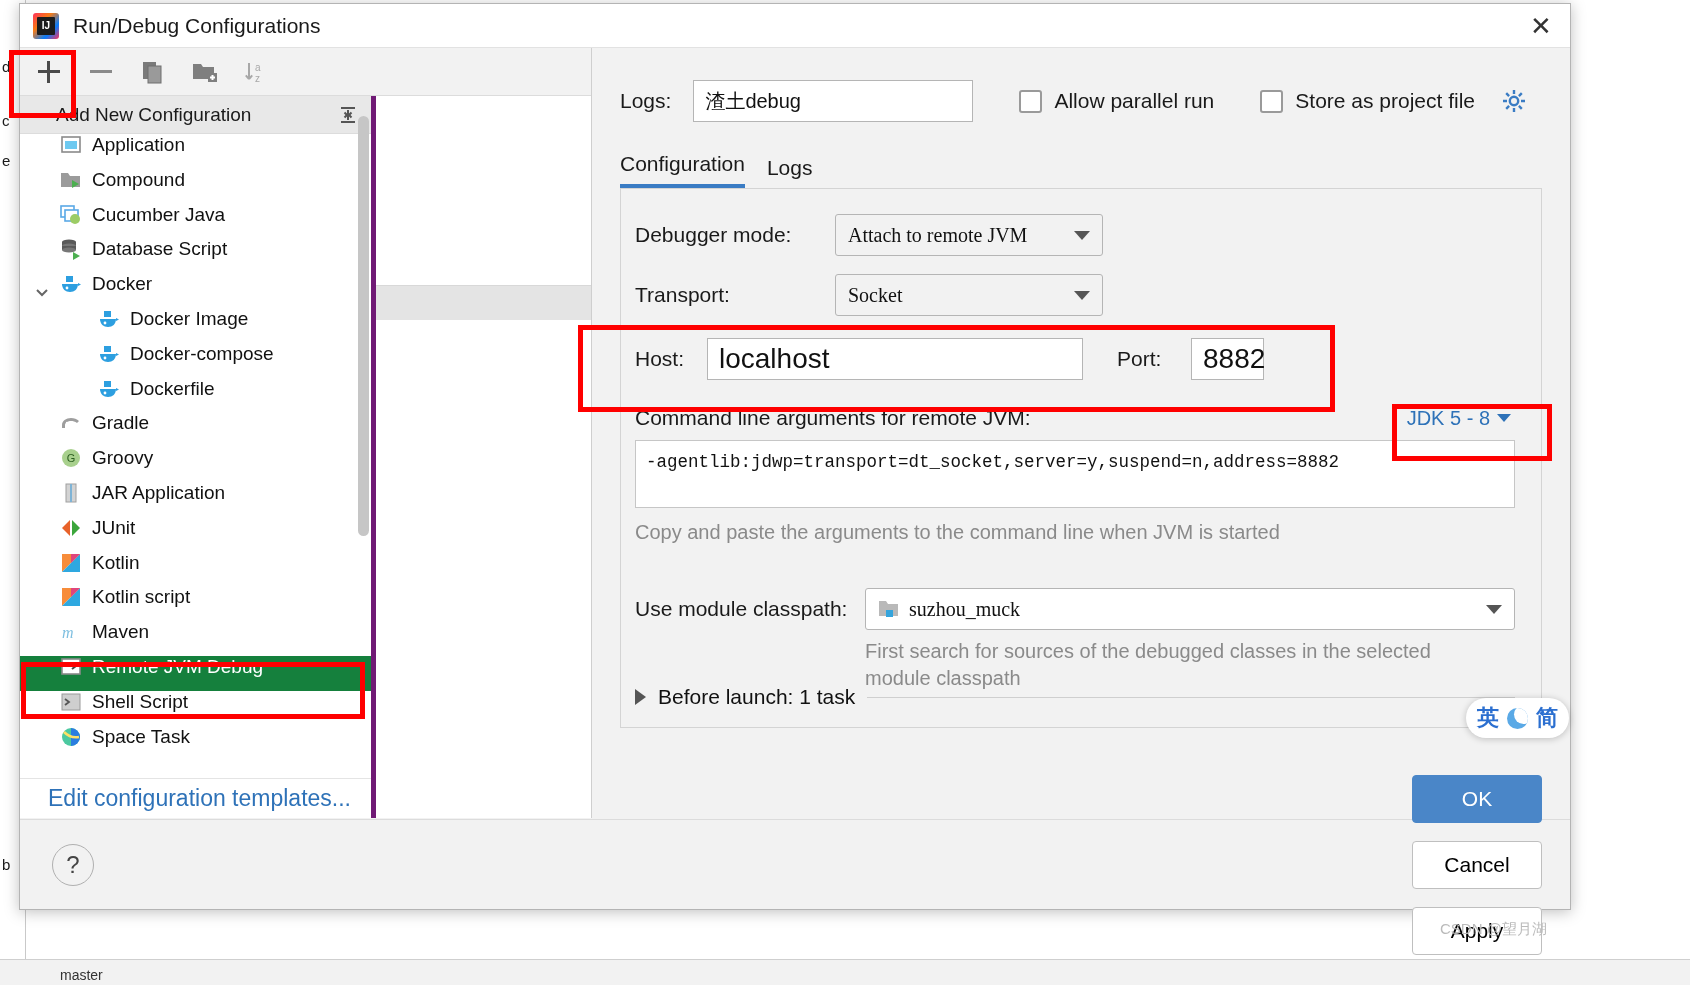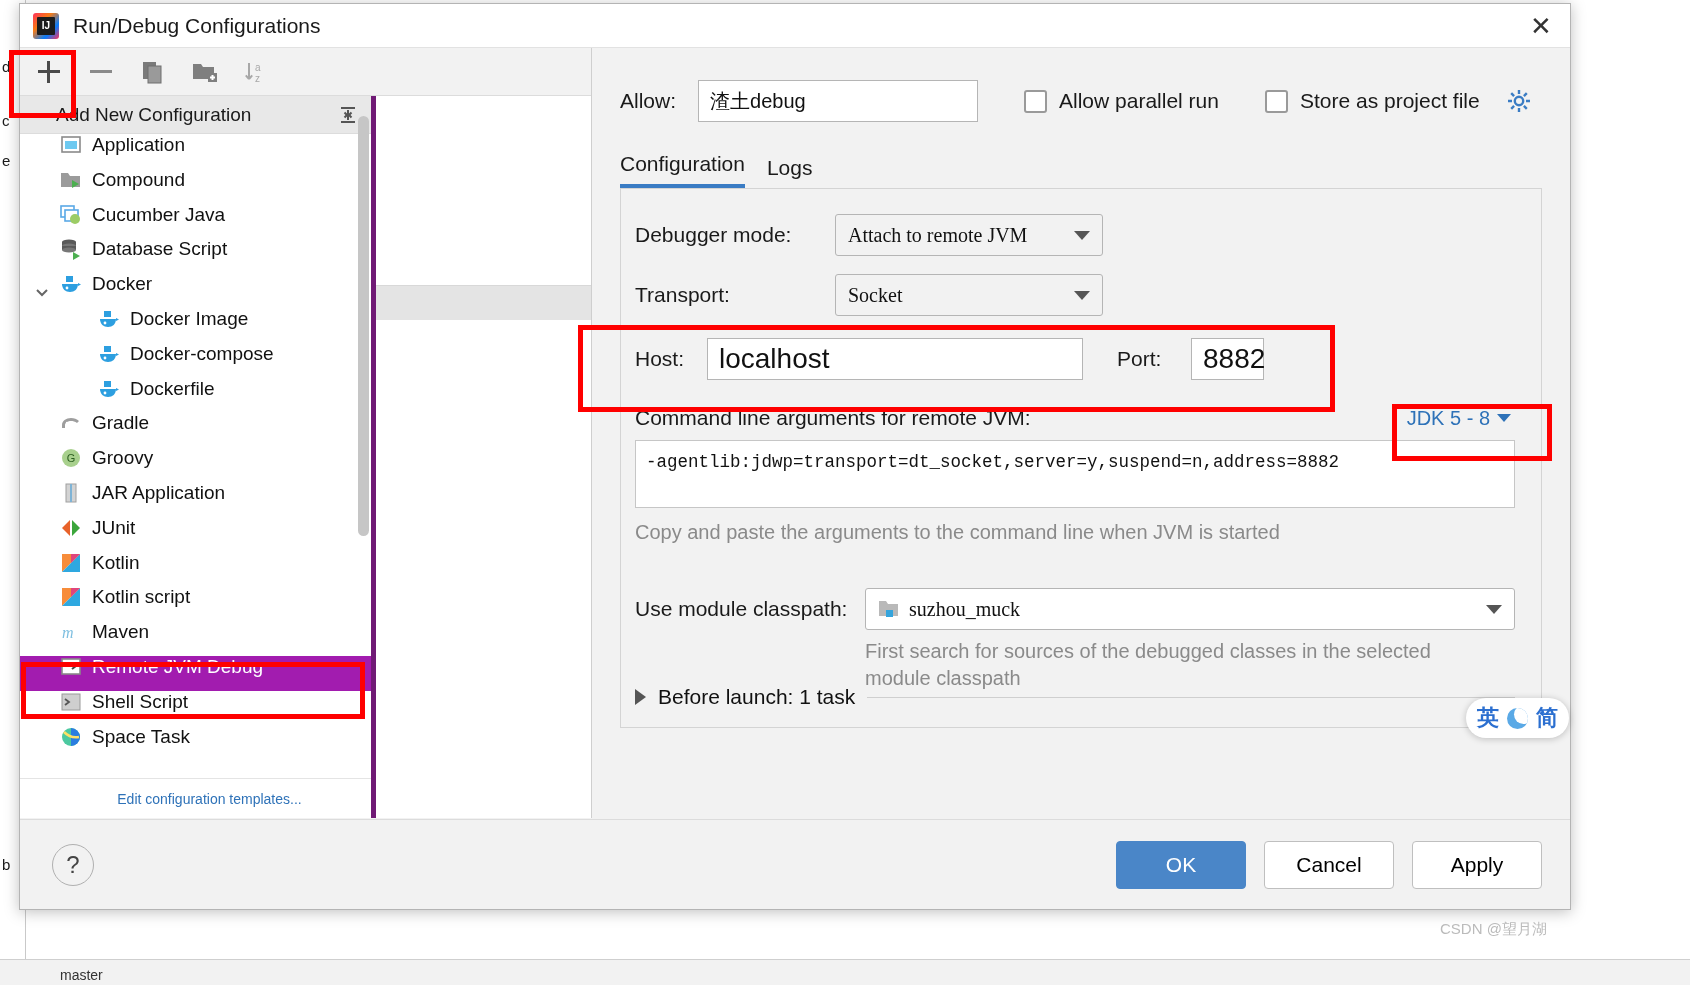--- a/index.html
+++ b/index.html
@@ -120,34 +120,34 @@
   .tree-list {
     position: absolute; top: 38px; left: 0; right: 0; bottom: 40px;
     overflow: hidden;
   }
   .tree-item {
     height: 34.8px; display: flex; align-items: flex-start;
     font-size: 19px; color: #111; padding-left: 40px;
     position: relative; cursor: pointer; white-space: nowrap;
   }
   .tree-item.child { padding-left: 78px; }
-  .tree-item.selected { background: #a21caf; color: #fff; }
+  .tree-item.selected { background: #15803d; color: #fff; }
   .expander {
     position: absolute; left: 14px; top: 50%; transform: translateY(-50%);
     width: 16px; height: 16px;
   }
   .ic {
     width: 22px; height: 22px; margin-right: 10px;
     flex: 0 0 22px; display: inline-block; position: relative;
   }
   .edit-templates {
     position: absolute; left: 0; right: 0; bottom: 0; height: 40px;
     display: flex; align-items: center; padding-left: 28px;
-    font-size: 14px; color: #2e72b8; cursor: pointer;
-    background: #fff; border-top: 1px solid #e4e4e4; justify-content: center;
+    font-size: 23px; color: #2e72b8; cursor: pointer;
+    background: #fff; border-top: 1px solid #e4e4e4;
   }
   .scroll-thumb {
     position: absolute; right: 2px; top: 20px; width: 11px; height: 420px;
     background: #c6c6c6; border-radius: 6px;
   }
   .blank-col { flex: 1; background: #fff; position: relative; }
   .blank-band {
     position: absolute; left: 0; right: 0; top: 190px; height: 34px;
     background: #e4e4e4;
   }
@@ -256,21 +256,21 @@
     position: absolute; left: 0; right: 0; bottom: 0; height: 90px;
     background: #f2f2f2; border-top: 1px solid #dcdcdc;
     display: flex; align-items: center;
   }
   .help-btn {
     width: 42px; height: 42px; border-radius: 50%;
     border: 1px solid #b0b0b0; background: #f2f2f2;
     display: flex; align-items: center; justify-content: center;
     font-size: 24px; color: #444; margin-left: 32px; cursor: pointer;
   }
-  .btns { margin-left: auto; display: flex; gap: 18px; margin-right: 28px; }
+  .btns { margin-left: auto; display: flex; gap: 18px; margin-right: 28px; flex-direction: column; }
   .btn {
     width: 130px; height: 48px; border-radius: 4px;
     display: flex; align-items: center; justify-content: center;
     font-size: 21px; cursor: pointer;
   }
   .btn.primary { background: #4a86c8; color: #fff; border: 1px solid #4a86c8; }
   .btn.secondary { background: #fff; color: #000000; border: 1px solid #bfbfbf; }
 
   
   .anno {
@@ -525,21 +525,21 @@
         <div class="blank-col">
           <div class="blank-top-box"></div>
           <div class="blank-band"></div>
         </div>
       </div>
     </div>
 
     <div class="right-panel">
 
       <div class="name-row">
-        <div class="lbl">Allow:</div>
+        <div class="lbl">Logs:</div>
         <div class="name-input">
           <span>渣土debug</span>
         </div>
         <div class="cb-group">
           <div class="checkbox"></div>
           <div class="cb-label">Allow parallel run</div>
         </div>
         <div class="cb-group">
           <div class="checkbox"></div>
           <div class="cb-label">Store as project file</div>

